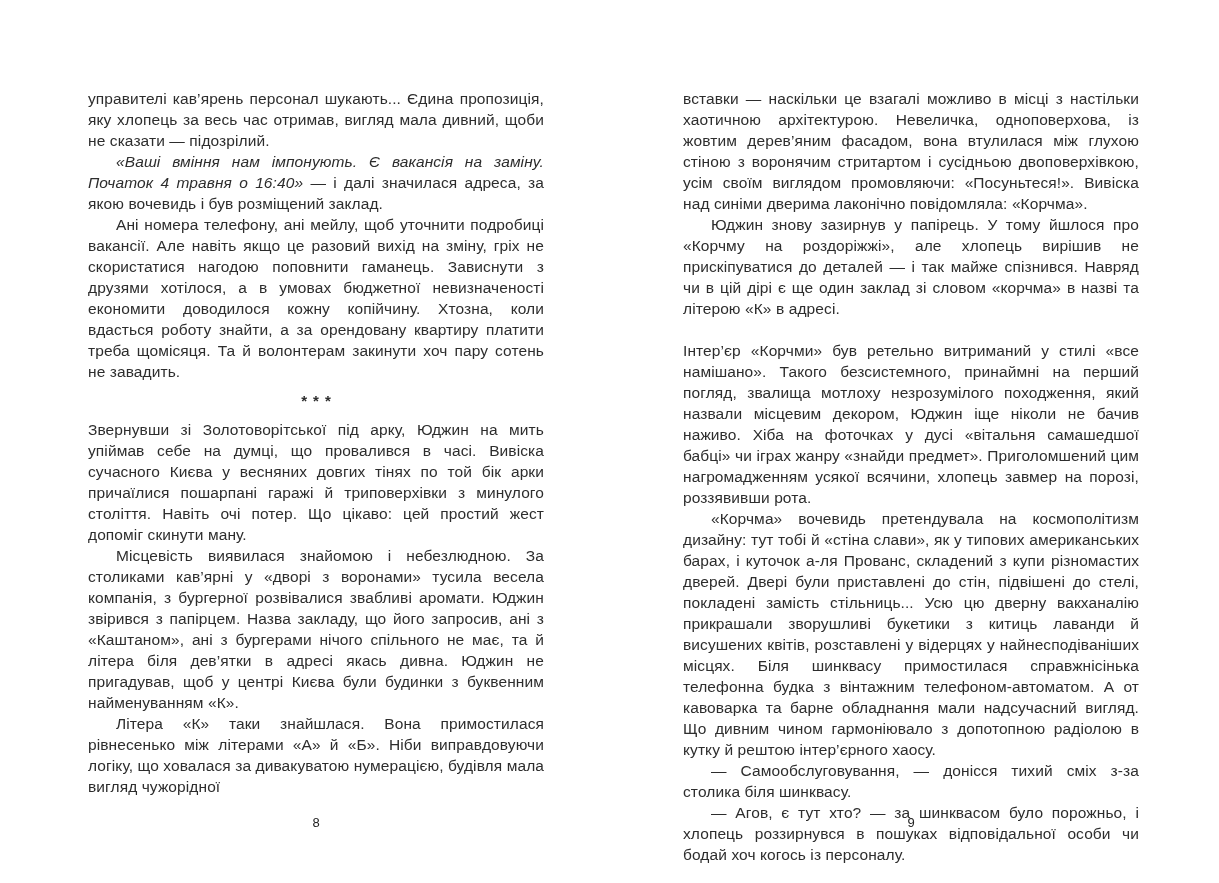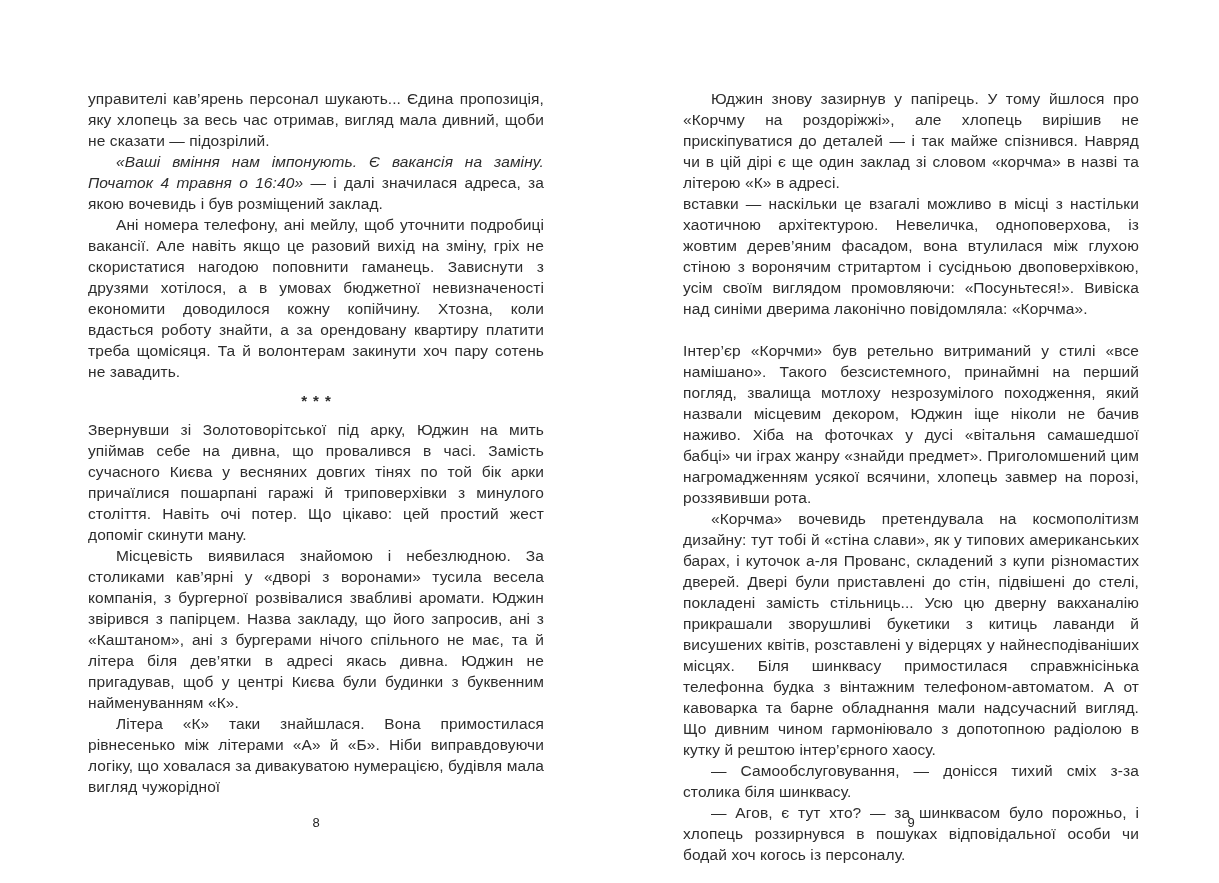--- a/index.html
+++ b/index.html
@@ -56,28 +56,28 @@
 </head>
 <body>
 
 <div class="spread">
 
   <div class="column col-left">
     <p class="para">управителі кав’ярень персонал шукають... Єдина пропозиція, яку хлопець за весь час отримав, вигляд мала дивний, щоби не сказати — підозрілий.</p>
     <p class="para indent"><span class="italic">«Ваші вміння нам імпонують. Є вакансія на заміну. Початок 4 травня о 16:40»</span><span> — і далі значилася адреса, за якою вочевидь і був розміщений заклад.</span></p>
     <p class="para indent">Ані номера телефону, ані мейлу, щоб уточнити подробиці вакансії. Але навіть якщо це разовий вихід на зміну, гріх не скористатися нагодою поповнити гаманець. Зависнути з друзями хотілося, а в умовах бюджетної невизначеності економити доводилося кожну копійчину. Хтозна, коли вдасться роботу знайти, а за орендовану квартиру платити треба щомісяця. Та й волонтерам закинути хоч пару сотень не завадить.</p>
     <div class="divider">***</div>
-    <p class="para">Звернувши зі Золотоворітської під арку, Юджин на мить упіймав себе на дивна, що провалився в часі. Замість сучасного Києва у весняних довгих тінях по той бік арки причаїлися пошарпані гаражі й триповерхівки з минулого століття. Навіть очі потер. Що цікаво: цей простий жест допоміг скинути ману.</p>
+    <p class="para">Звернувши зі Золотоворітської під арку, Юджин на мить упіймав себе на думці, що провалився в часі. Вивіска сучасного Києва у весняних довгих тінях по той бік арки причаїлися пошарпані гаражі й триповерхівки з минулого століття. Навіть очі потер. Що цікаво: цей простий жест допоміг скинути ману.</p>
     <p class="para indent">Місцевість виявилася знайомою і небезлюдною. За столиками кав’ярні у «дворі з воронами» тусила весела компанія, з бургерної розвівалися звабливі аромати. Юджин звірився з папірцем. Назва закладу, що його запросив, ані з «Каштаном», ані з бургерами нічого спільного не має, та й літера біля дев’ятки в адресі якась дивна. Юджин не пригадував, щоб у центрі Києва були будинки з буквенним найменуванням «К».</p>
     <p class="para indent">Літера «К» таки знайшлася. Вона примостилася рівнесенько між літерами «А» й «Б». Ніби виправдовуючи логіку, що ховалася за дивакуватою нумерацією, будівля мала вигляд чужорідної</p>
   </div>
 
   <div class="column col-right">
+    <p class="para">вставки — наскільки це взагалі можливо в місці з настільки хаотичною архітектурою. Невеличка, одноповерхова, із жовтим дерев’яним фасадом, вона втулилася між глухою стіною з воронячим стритартом і сусідньою двоповерхівкою, усім своїм виглядом промовляючи: «Посуньтеся!». Вивіска над синіми дверима лаконічно повідомляла: «Корчма».</p>
     <p class="para indent">Юджин знову зазирнув у папірець. У тому йшлося про «Корчму на роздоріжжі», але хлопець вирішив не прискіпуватися до деталей — і так майже спізнився. Навряд чи в цій дірі є ще один заклад зі словом «корчма» в назві та літерою «К» в адресі.</p>
-    <p class="para">вставки — наскільки це взагалі можливо в місці з настільки хаотичною архітектурою. Невеличка, одноповерхова, із жовтим дерев’яним фасадом, вона втулилася між глухою стіною з воронячим стритартом і сусідньою двоповерхівкою, усім своїм виглядом промовляючи: «Посуньтеся!». Вивіска над синіми дверима лаконічно повідомляла: «Корчма».</p>
     <div class="section-gap"></div>
     <p class="para">Інтер’єр «Корчми» був ретельно витриманий у стилі «все намішано». Такого безсистемного, принаймні на перший погляд, звалища мотлоху незрозумілого походження, який назвали місцевим декором, Юджин іще ніколи не бачив наживо. Хіба на фоточках у дусі «вітальня самашедшої бабці» чи іграх жанру «знайди предмет». Приголомшений цим нагромадженням усякої всячини, хлопець завмер на порозі, роззявивши рота.</p>
     <p class="para indent">«Корчма» вочевидь претендувала на космополітизм дизайну: тут тобі й «стіна слави», як у типових американських барах, і куточок а-ля Прованс, складений з купи різномастих дверей. Двері були приставлені до стін, підвішені до стелі, покладені замість стільниць... Усю цю дверну вакханалію прикрашали зворушливі букетики з китиць лаванди й висушених квітів, розставлені у відерцях у найнесподіваніших місцях. Біля шинквасу примостилася справжнісінька телефонна будка з вінтажним телефоном-автоматом. А от кавоварка та барне обладнання мали надсучасний вигляд. Що дивним чином гармоніювало з допотопною радіолою в кутку й рештою інтер’єрного хаосу.</p>
     <p class="para indent">— Самообслуговування, — донісся тихий сміх з-за столика біля шинквасу.</p>
     <p class="para indent">— Агов, є тут хто? — за шинквасом було порожньо, і хлопець роззирнувся в пошуках відповідальної особи чи бодай хоч когось із персоналу.</p>
   </div>
 
   <div class="pagenum pagenum-left">8</div>
   <div class="pagenum pagenum-right">9</div>
 

